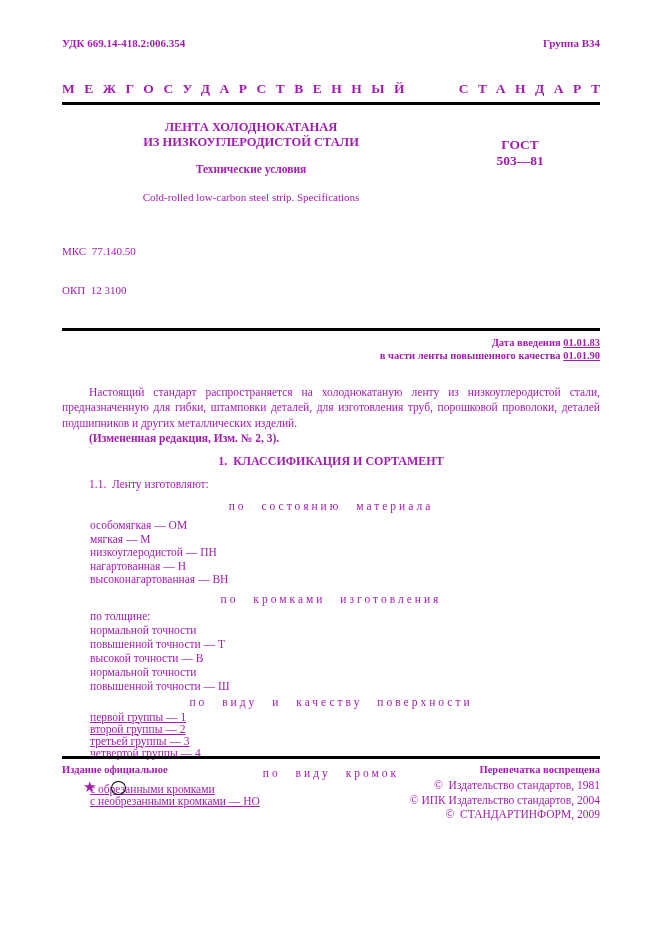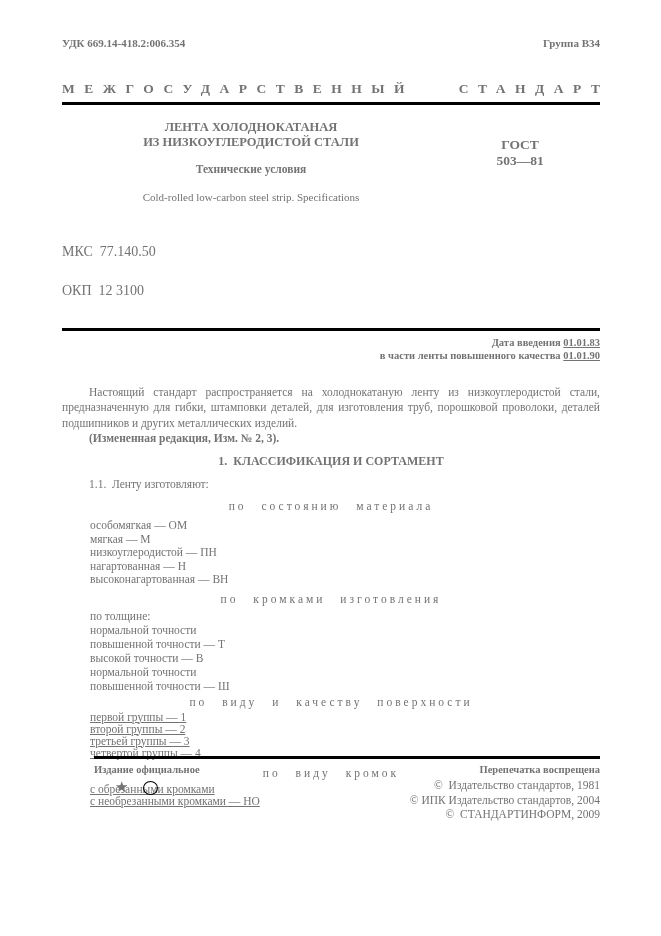--- a/index.html
+++ b/index.html
@@ -2,21 +2,21 @@
 <html><head>
 <meta charset="utf-8">
 <style>
   * { margin: 0; padding: 0; box-sizing: border-box; }
   html, body { background: #ffffff; }
   .page {
     position: relative;
     width: 661px;
     height: 852px;
     background: #ffffff;
-    color: #737373;
+    color: #a21caf;
     font-family: "Liberation Serif", "DejaVu Serif", serif;
     padding: 36px 61px 4px 62px;
     overflow: hidden;
   }
 
   
   .top-row {
     display: flex;
     justify-content: space-between;
     font-weight: bold;
@@ -46,21 +46,21 @@
   .title-en { font-size: 11px; line-height: 13.5px; margin-top: 15px; }
   .gost-box {
     flex: 1;
     text-align: center;
     padding-top: 17px;
     font-weight: bold;
     font-size: 13.5px;
     line-height: 16px;
   }
 
-  .codes { margin-top: 14px; font-size: 14px; line-height: 13px; white-space: pre-wrap; }
+  .codes { margin-top: 14px; font-size: 11px; line-height: 13px; white-space: pre-wrap; }
 
   .rule-thick { border-top: 3.5px solid #000; margin-top: 5px; }
 
   .dates {
     margin-top: 5px;
     text-align: right;
     font-weight: bold;
     font-size: 10.5px;
     line-height: 13.5px;
   }
@@ -112,21 +112,21 @@
   .list-material { margin-top: 6px; }
   .list-material div { line-height: 13.5px; }
   .list-precision { margin-top: 3px; }
   .list-precision div { line-height: 14px; }
   .list-surface { margin-top: 2px; }
   .list-surface div { line-height: 12px; text-decoration: underline; }
   .list-edges { margin-top: 3px; text-decoration: underline; }
   .list-edges div { line-height: 12px; }
 
   
-  .footer { position: absolute; top: 756px; left: 62px; right: 61px; margin-left: 32px; }
+  .footer { position: absolute; top: 756px; left: 62px; right: 61px; }
   .footer-rule { border-top: 3px solid #000; }
   .footer-row {
     display: flex;
     justify-content: space-between;
     font-weight: bold;
     font-size: 10.5px;
     line-height: 13px;
     margin-top: 4px;
   }
   .footer-bottom { display: flex; justify-content: space-between; margin-top: 2px; }

